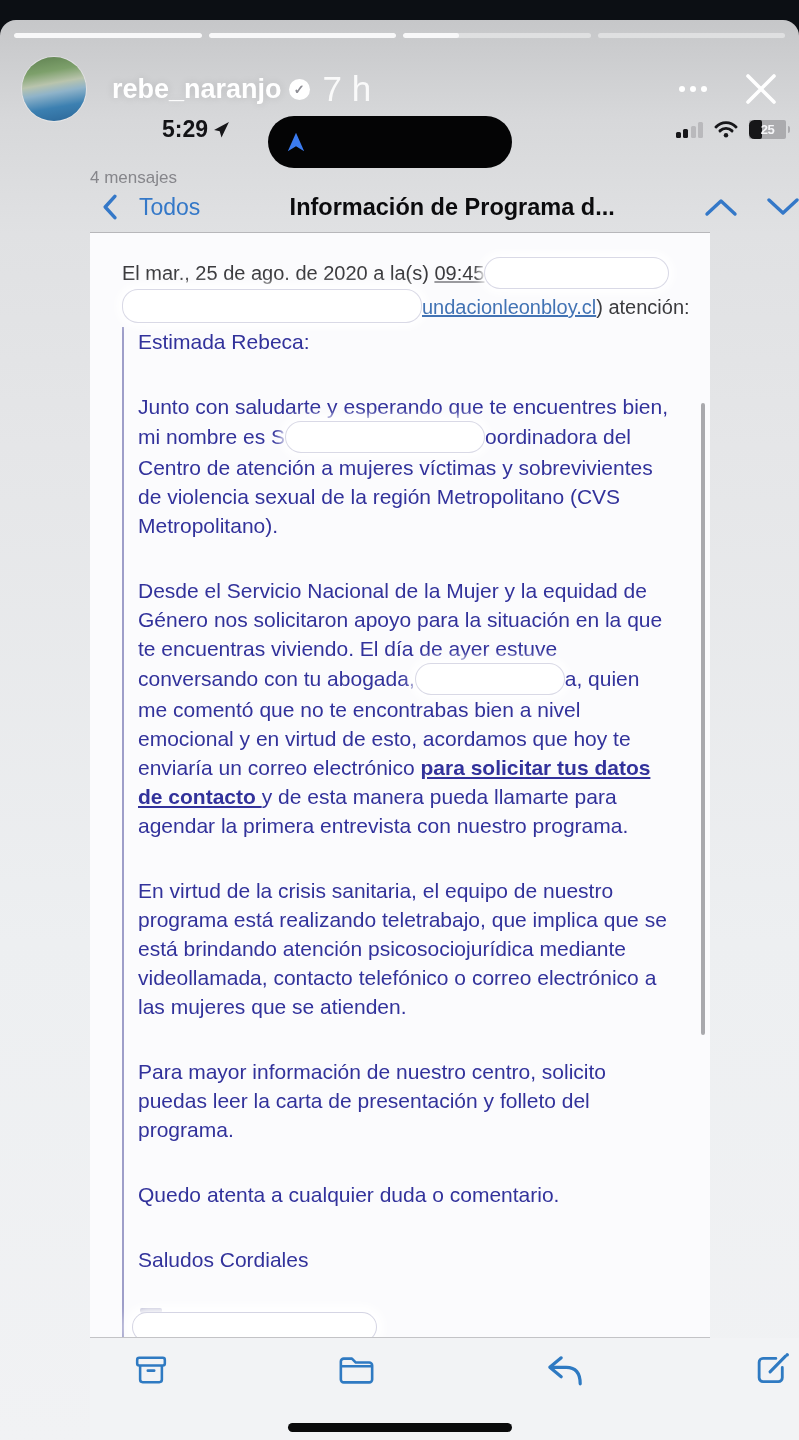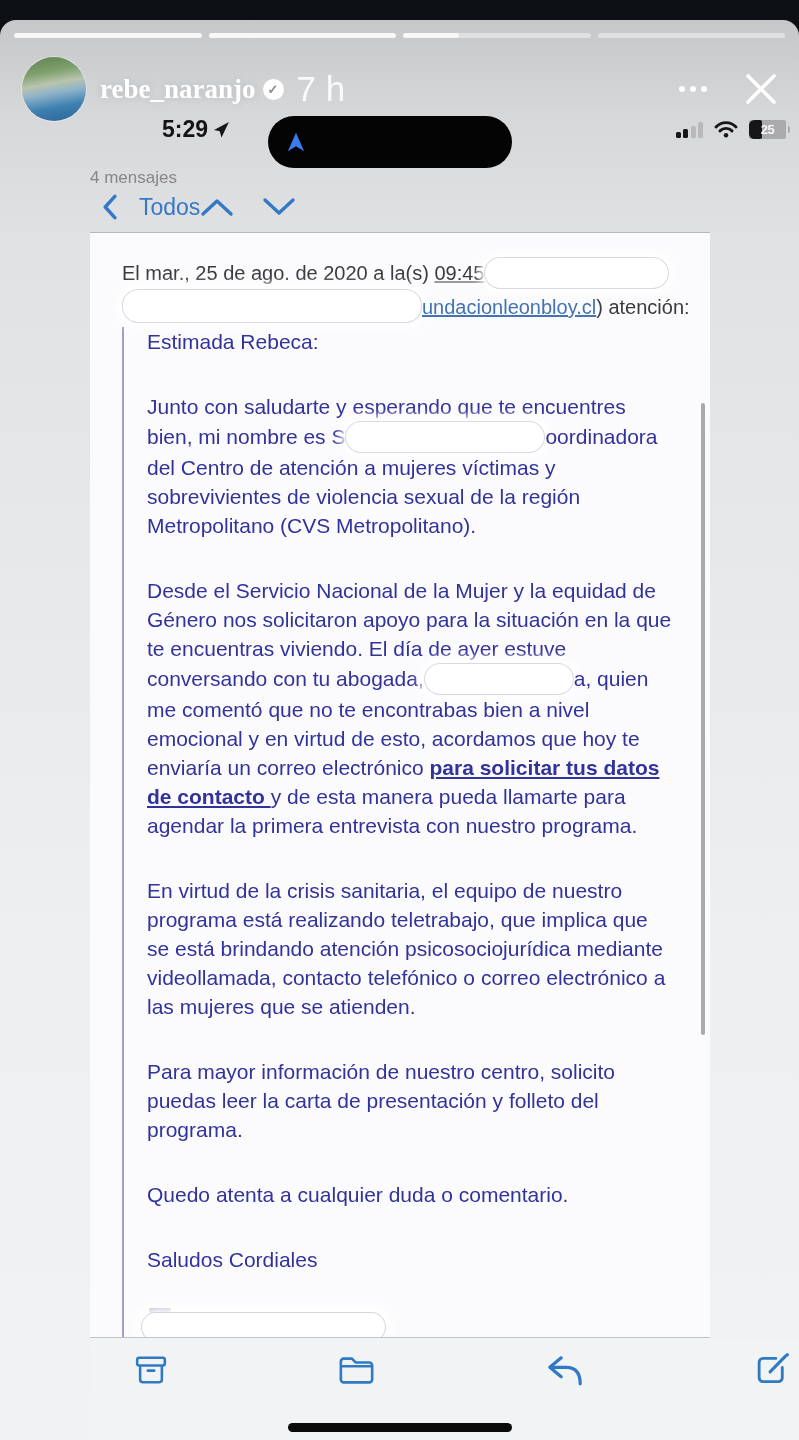--- a/index.html
+++ b/index.html
@@ -14,22 +14,22 @@
   .progress-row { position:absolute; top:13px; left:14px; right:14px; height:5px; display:flex; gap:7px; z-index:8; }
   .seg { flex:1; background:rgba(255,255,255,.42); border-radius:3px; overflow:hidden; }
   .seg i { display:block; height:100%; background:#f8f8f9; border-radius:3px; }
 
   
   .story-header { position:absolute; top:34px; left:22px; right:18px; height:70px;
     display:flex; align-items:center; z-index:7; }
   .avatar { width:64px; height:64px; border-radius:50%; flex:0 0 auto;
     background:linear-gradient(170deg,#5e8050 0%,#7da06b 25%,#b9c4ad 42%,#8fb3c9 55%,#3c80b1 75%,#2b6697 100%);
     box-shadow:0 0 0 1px rgba(255,255,255,.35); }
-  .uname { margin-left:14px; font-size:27px; font-weight:bold; color:#fff;
-    text-shadow:0 0 8px rgba(0,0,0,.12); white-space:nowrap;font-family:Liberation Serif, serif; }
+  .uname { margin-left:26px; font-size:27px; font-weight:bold; color:#fff;
+    text-shadow:0 0 8px rgba(0,0,0,.12); white-space:nowrap; }
   .badge { width:21px; height:21px; border-radius:50%; background:#fff; margin-left:7px;
     display:flex; align-items:center; justify-content:center; font-size:13px; color:#8d8d94; font-weight:bold; flex:0 0 auto; }
   .stime { margin-left:13px; font-size:35px; color:rgba(255,255,255,.88); }
   .dots { margin-left:auto; display:flex; gap:5px; align-items:center; padding:10px 4px; cursor:pointer; }
   .dots i { width:6px; height:6px; border-radius:50%; background:#fff; display:block; }
   .closex { margin-left:30px; cursor:pointer; display:flex; }
 
   
   .shot { position:absolute; left:90px; top:66px; width:740px; bottom:0; z-index:2; }
 
@@ -62,21 +62,21 @@
     background:#fbfbfd; border-top:1px solid #b7b7ba; border-bottom:1px solid #c3c3c6;
     padding:24px 8px 0 32px; font-size:21px; line-height:29px; color:#32329b; overflow:hidden; }
   .meta { font-size:20px; color:#3b3b3e; }
   .meta u { text-decoration-color:#9a9a9e; }
   .mlink { color:#4273b4; text-decoration:underline; cursor:pointer; }
   .blob { display:inline-block; background:#fff; border:1px solid rgba(185,185,210,.55);
     border-radius:16px; height:32px; vertical-align:-9px;
     box-shadow:0 0 9px 5px rgba(255,255,255,.95); }
   .blob.b-meta { width:185px; }
   .blob.b-sender { width:300px; height:34px; }
-  .quote { border-left:2px solid #9e9ec9; padding-left:23px; padding-right:28px; margin-top:4px; }
+  .quote { border-left:2px solid #9e9ec9; padding-left:14px; padding-right:28px; margin-top:4px; }
   .para { margin-bottom:36px; }
   .bold-ul { font-weight:bold; text-decoration:underline; }
   .scrollbar { position:absolute; right:5px; top:170px; width:4px; height:632px; background:#a9a9ad; border-radius:2px; }
 
   
   .sig { position:relative; height:96px; }
   .mark1 { position:absolute; left:2px; top:-2px; width:22px; height:5px; background:#34347c; opacity:.65; border-radius:2px; }
   .sig-blob { position:absolute; left:-6px; top:2px; width:245px; height:30px; background:#fff;
     border:1px solid rgba(185,185,210,.6); border-radius:16px; box-shadow:0 0 10px 7px rgba(255,255,255,.95); z-index:2; }
 
@@ -159,20 +159,21 @@
 
     <div class="mail-nav">
       <div class="msg-count">4 mensajes</div>
       <div class="nav-row">
         <div class="back">
           <svg width="15" height="26" viewBox="0 0 14 24">
               <path d="M12 2 L3 12 L12 22" stroke="#3478c8" stroke-width="3.2" fill="none" stroke-linecap="round" stroke-linejoin="round"></path>
             </svg>
           <span class="back-label">Todos</span>
         </div>
+        <div class="ntitle">Información de Programa d...</div>
         <div class="chevs">
           <svg width="34" height="20" viewBox="0 0 34 20">
               <path d="M3 17 L17 4 L31 17" stroke="#3478c8" stroke-width="3.4" fill="none" stroke-linecap="round" stroke-linejoin="round"></path>
             </svg>
           <svg width="34" height="20" viewBox="0 0 34 20">
               <path d="M3 3 L17 16 L31 3" stroke="#3478c8" stroke-width="3.4" fill="none" stroke-linecap="round" stroke-linejoin="round"></path>
             </svg>
         </div>
       </div>
     </div>

